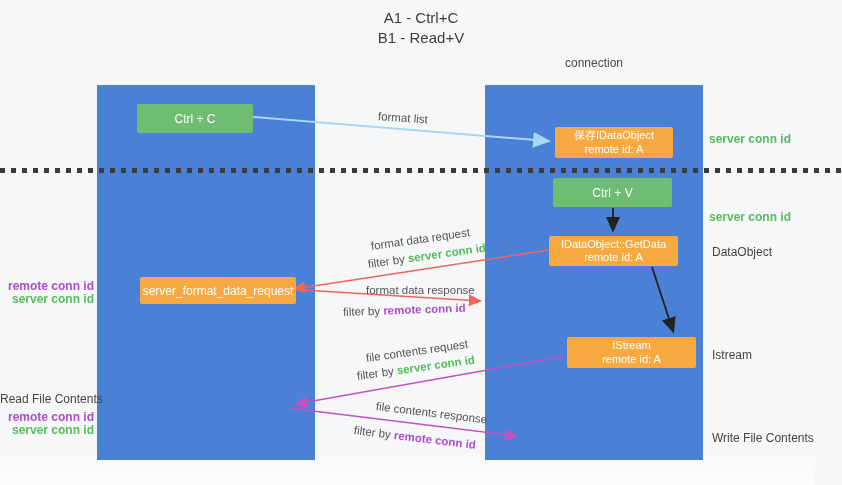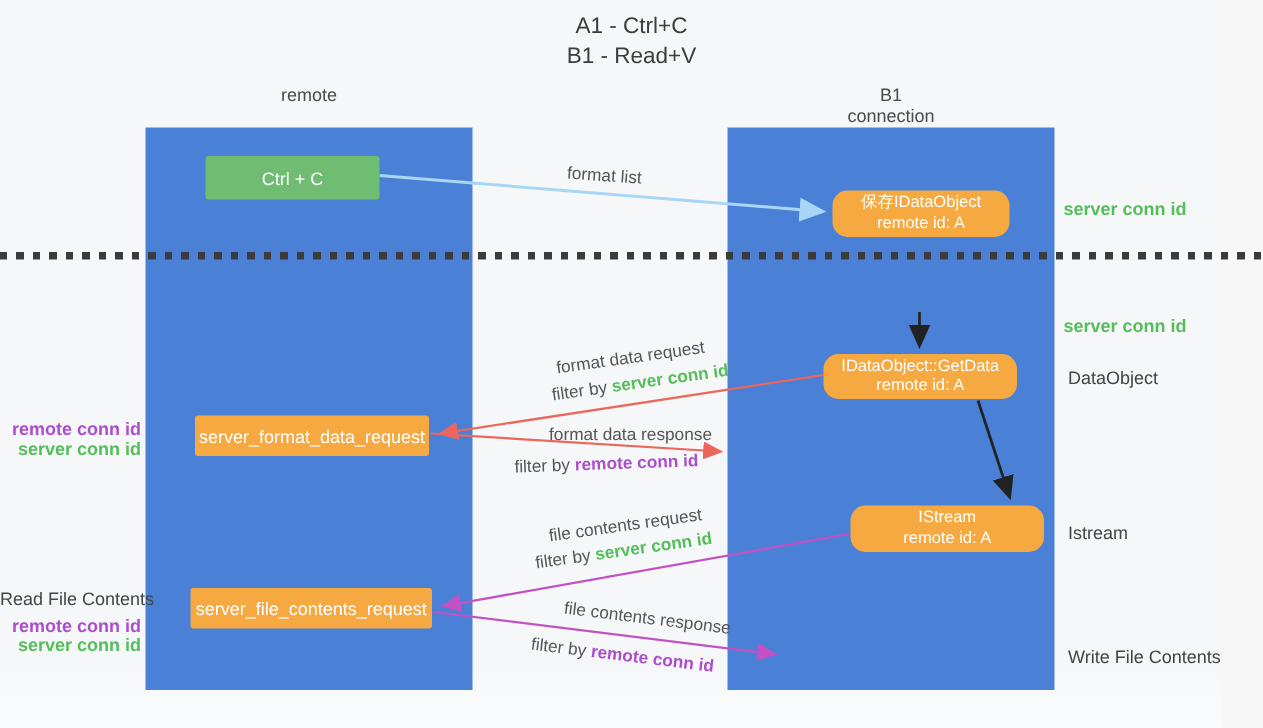--- a/index.html
+++ b/index.html
@@ -23,21 +23,21 @@
 
   .divider { position:absolute; left:0; top:168px; width:842px; height:5px;
     background:repeating-linear-gradient(90deg,#3b3b3b 0 5px,transparent 5px 11px);
     z-index:6; }
 
   .arrows { position:absolute; left:0; top:0; z-index:5; pointer-events:none; }
 
   .node { position:absolute; z-index:10; display:flex; flex-direction:column;
     align-items:center; justify-content:center; text-align:right;
     color:#ffffff; border-radius:2px; font-size:12px; line-height:14px; }
-  .node.small { font-size:11px; line-height:13.5px;border-radius:10px; }
+  .node.small { font-size:11px; line-height:13.5px; }
   .green { background:#6fbc72; }
   .orange { background:#f7a941; }
 
   .flow-label { position:absolute; z-index:8; font-size:11.5px; color:#555;
     white-space:nowrap; transform-origin:left center; }
   .conn-green { color:#55bd5b; font-weight:bold; }
   .conn-purple { color:#ab4ecb; font-weight:bold; }
 
   .side-label { position:absolute; z-index:8; font-size:12px; color:#444;
     white-space:nowrap; }
@@ -51,24 +51,22 @@
 <body>
 
 <div class="canvas">
 
   <div class="title">
     <div>A1 - Ctrl+C</div>
     <div>B1 - Read+V</div>
   </div>
 
   <div class="col-header" style="left:97px">
-    <div>remote</div>
   </div>
   <div class="col-header" style="left:485px">
-    <div>B1</div>
     <div>connection</div>
   </div>
 
   <div class="lifeline" style="left:97px"></div>
   <div class="lifeline" style="left:485px"></div>
 
   <div class="divider"></div>
 
   <svg class="arrows" width="842" height="485" viewBox="0 0 842 485">
     <defs>
@@ -96,39 +94,39 @@
 
   <div class="node green" style="left:137px;top:104px;width:116px;height:29px">
     <span>Ctrl + C</span>
   </div>
 
   <div class="node orange small" style="left:555px;top:127px;width:118px;height:31px">
     <span>保存IDataObject</span>
     <span>remote id: A</span>
   </div>
 
+  <div class="node green" style="left:553px;top:178px;width:119px;height:29px">
+    <span>Ctrl + V</span>
+  </div>
 
   <div class="node orange small" style="left:549px;top:236px;width:129px;height:30px">
     <span>IDataObject::GetData</span>
     <span>remote id: A</span>
   </div>
 
-  <div class="node orange" style="left:130px;top:277px;width:156px;height:27px">
+  <div class="node orange" style="left:140px;top:277px;width:156px;height:27px">
     <span>server_format_data_request</span>
   </div>
 
 
   <div class="node orange small" style="left:567px;top:337px;width:129px;height:31px">
     <span>IStream</span>
     <span>remote id: A</span>
   </div>
 
-  <div class="node orange" style="left:127px;top:392px;width:161px;height:27px">
-    <span>server_file_contents_request</span>
-  </div>
 
 
   <div class="flow-label" style="left:378px;top:110px;transform:rotate(4deg)">format list</div>
 
   <div class="flow-label" style="left:371px;top:240px;transform:rotate(-8deg)">format data request</div>
   <div class="flow-label" style="left:368px;top:258px;transform:rotate(-8deg)">
     <span>filter by </span><span class="conn-green">server conn id</span>
   </div>
 
   <div class="flow-label" style="left:366px;top:284px">format data response</div>

